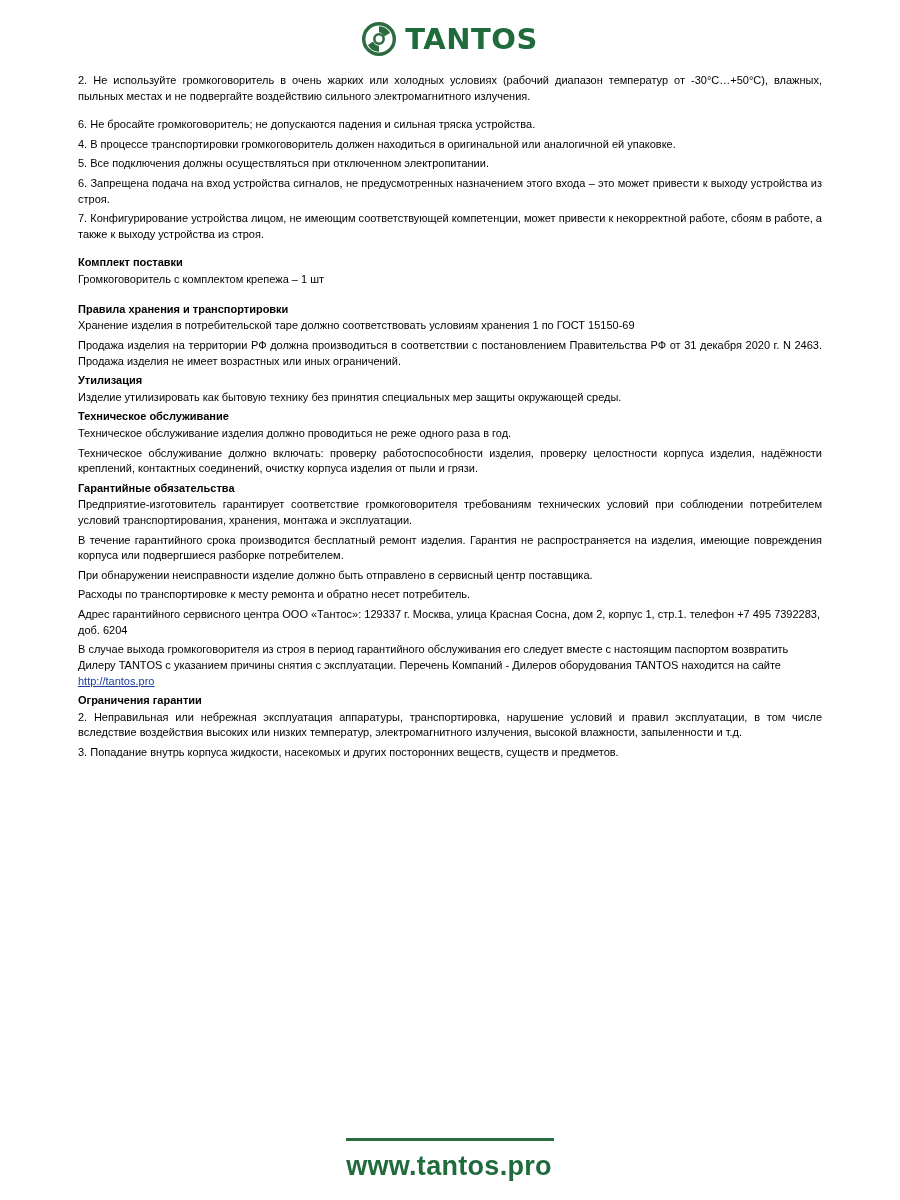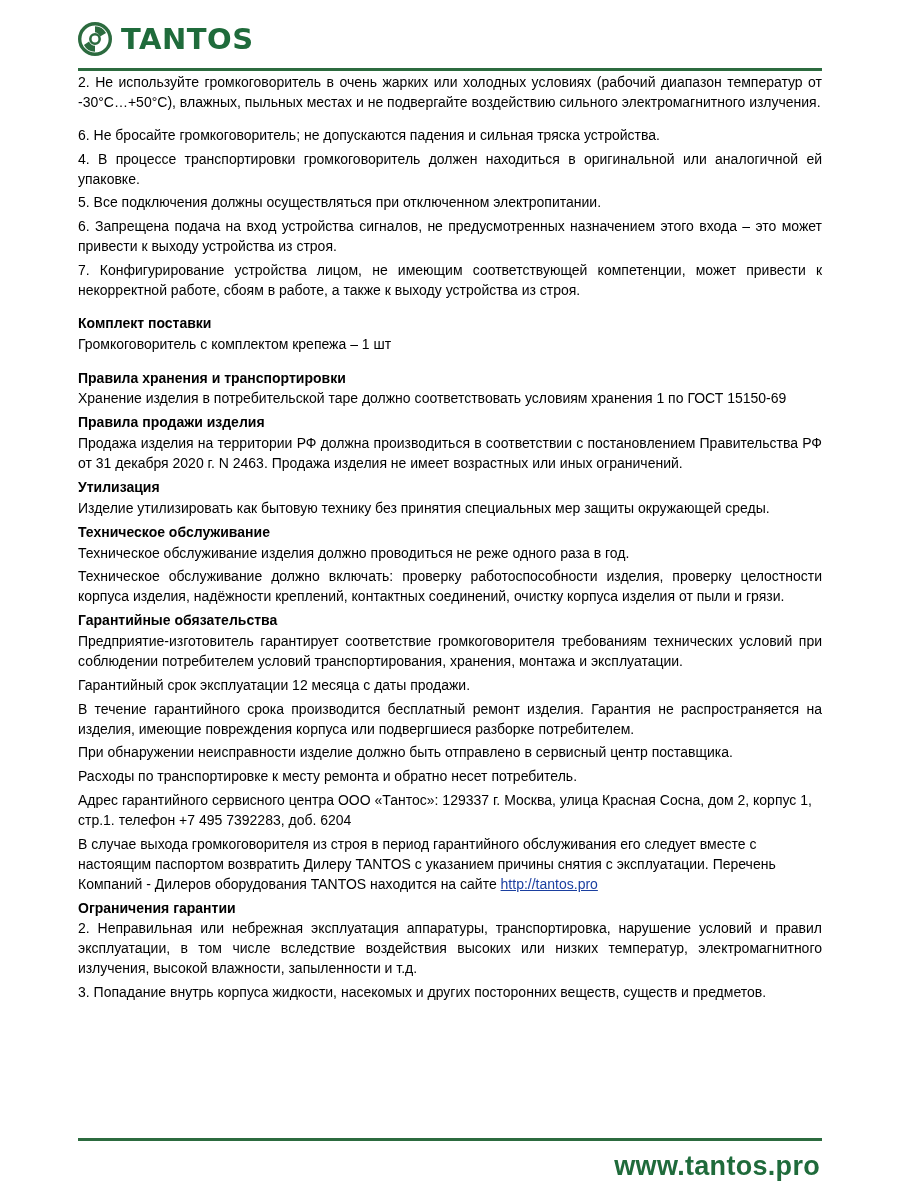--- a/index.html
+++ b/index.html
@@ -16,20 +16,21 @@
     overflow: hidden;
   }
   .page {
     width: 900px;
     height: 1200px;
     box-sizing: border-box;
     padding: 0 78px;
     position: relative;
     display: flex;
     flex-direction: column;
+    align-items: center;
   }
 
   
   .header {
     padding-top: 22px;
     padding-bottom: 8px;
     display: flex;
     align-items: center;
   }
   .logo {
@@ -53,21 +54,21 @@
   .header-rule {
     height: 3px;
     background: #2c6b3f;
     margin-top: 4px;
   }
 
   
   .content {
     padding-top: 2px;
     flex: 1 1 auto;
-    font-size: 14px;
+    font-size: 11px;
     line-height: 1.42;
   }
   .p {
     margin: 0 0 0 0;
     text-align: justify;
     text-justify: inter-word;
   }
   .gap-sm { margin-bottom: 4px; }
   .gap-md { margin-bottom: 13px; }
   .h {
@@ -130,33 +131,31 @@
     <p class="p nojust gap-sm">5. Все подключения должны осуществляться при отключенном электропитании.</p>
     <p class="p gap-sm">6. Запрещена подача на вход устройства сигналов, не предусмотренных назначением этого входа – это может привести к выходу устройства из строя.</p>
     <p class="p gap-md">7. Конфигурирование устройства лицом, не имеющим соответствующей компетенции, может привести к некорректной работе, сбоям в работе, а также к выходу устройства из строя.</p>
 
     <p class="h">Комплект поставки</p>
     <p class="p nojust gap-md">Громкоговоритель с комплектом крепежа – 1 шт</p>
 
     <p class="h spaced-top">Правила хранения и транспортировки</p>
     <p class="p nojust gap-sm">Хранение изделия в потребительской таре должно соответствовать условиям хранения 1 по ГОСТ 15150-69</p>
 
-    <p class="h">Правила продажи изделия</p>
     <p class="p gap-sm">Продажа изделия на территории РФ должна производиться в соответствии с постановлением Правительства РФ от 31 декабря 2020 г. N 2463. Продажа изделия не имеет возрастных или иных ограничений.</p>
 
     <p class="h">Утилизация</p>
     <p class="p nojust gap-sm">Изделие утилизировать как бытовую технику без принятия специальных мер защиты окружающей среды.</p>
 
     <p class="h">Техническое обслуживание</p>
     <p class="p nojust gap-sm">Техническое обслуживание изделия должно проводиться не реже одного раза в год.</p>
     <p class="p gap-sm">Техническое обслуживание должно включать: проверку работоспособности изделия, проверку целостности корпуса изделия, надёжности креплений, контактных соединений, очистку корпуса изделия от пыли и грязи.</p>
 
     <p class="h">Гарантийные обязательства</p>
     <p class="p gap-sm">Предприятие-изготовитель гарантирует соответствие громкоговорителя требованиям технических условий при соблюдении потребителем условий транспортирования, хранения, монтажа и эксплуатации.</p>
-    <p class="p nojust gap-sm">Гарантийный срок эксплуатации 12 месяца с даты продажи.</p>
     <p class="p gap-sm">В течение гарантийного срока производится бесплатный ремонт изделия. Гарантия не распространяется на изделия, имеющие повреждения корпуса или подвергшиеся разборке потребителем.</p>
     <p class="p nojust gap-sm">При обнаружении неисправности изделие должно быть отправлено в сервисный центр поставщика.</p>
     <p class="p nojust gap-sm">Расходы по транспортировке к месту ремонта и обратно несет потребитель.</p>
     <p class="p nojust gap-sm">Адрес гарантийного сервисного центра ООО «Тантос»: 129337 г. Москва, улица Красная Сосна, дом 2, корпус 1, стр.1. телефон +7 495 7392283, доб. 6204</p>
     <p class="p nojust gap-sm">
       <span>В случае выхода громкоговорителя из строя в период гарантийного обслуживания его следует вместе с настоящим паспортом возвратить Дилеру TANTOS с указанием причины снятия с эксплуатации. Перечень Компаний - Дилеров оборудования TANTOS находится на сайте</span>
       <a class="link" href="#">http://tantos.pro</a>
     </p>
 
     <p class="h">Ограничения гарантии</p>

